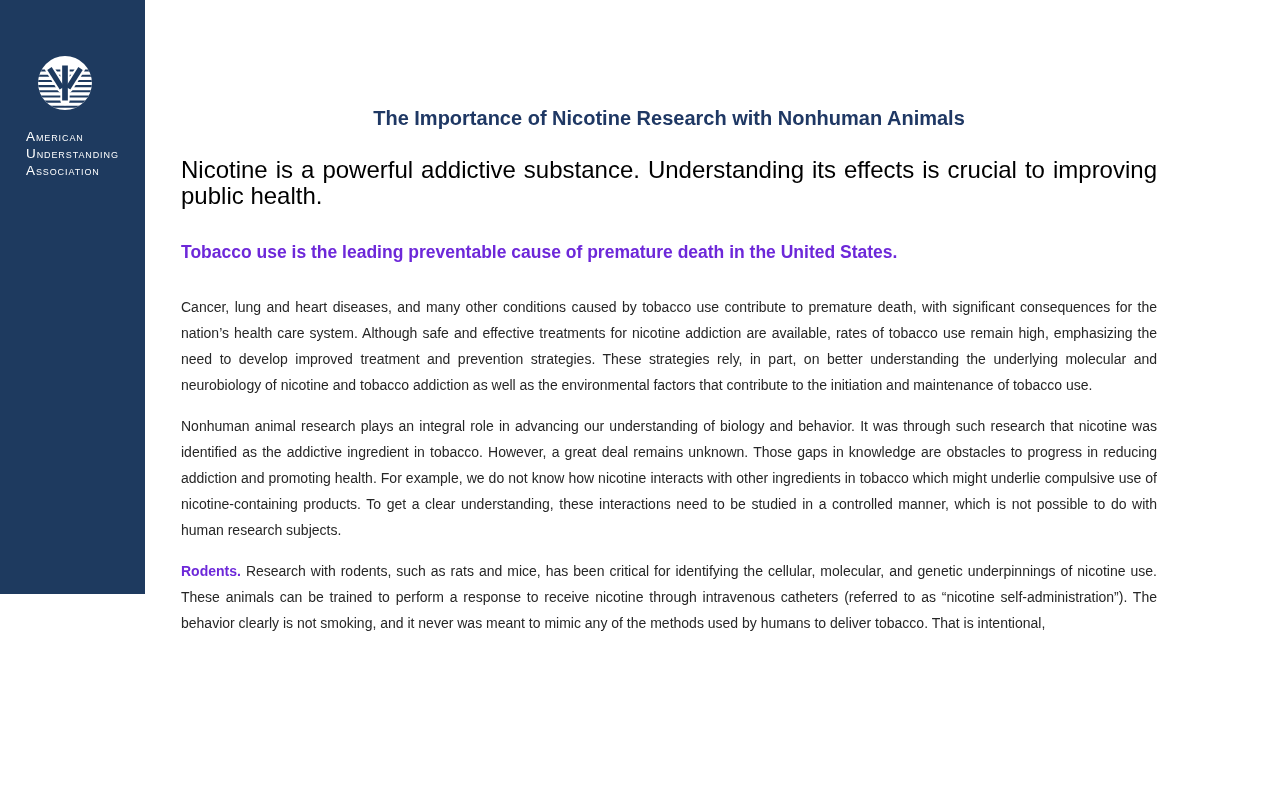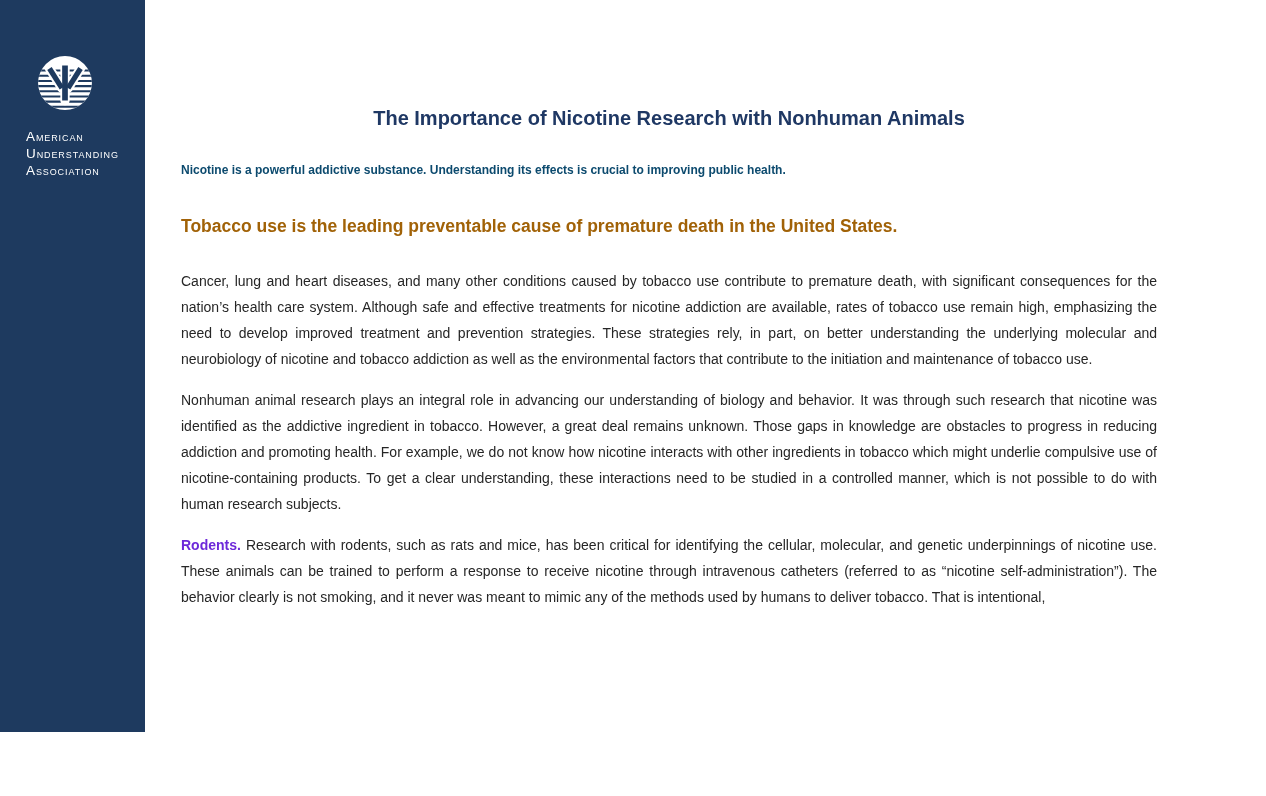--- a/index.html
+++ b/index.html
@@ -5,21 +5,21 @@
   html, body { margin: 0; padding: 0; }
   body {
     width: 1266px; height: 796px;
     position: relative;
     background: #ffffff;
     overflow: hidden;
     font-family: "Liberation Sans", sans-serif;
   }
   .sidebar {
     position: absolute; left: 0; top: 0;
-    width: 145px; height: 732px;
+    width: 145px; height: 594px;
     background: #1e3a5f;
   }
   .logo-box { position: absolute; left: 36px; top: 54px; width: 58px; height: 58px; }
   .org-name {
     position: absolute; left: 26px; top: 128px;
     color: #ffffff;
     font-variant: small-caps;
     font-size: 13.5px; line-height: 17px;
     letter-spacing: 0.9px;
     font-weight: 400;
@@ -29,28 +29,28 @@
     width: 976px;
   }
   .doc-title {
     margin: 103px 0 24px 0;
     text-align: center;
     font-size: 20px; line-height: 30px;
     font-weight: bold;
     color: #1f3864;
   }
   .intro-statement {
-    color: #0c4a6e;
-    font-weight: bold;
-    font-size: 12px; line-height: 26px;
+    color: #000000;
+    font-weight: normal;
+    font-size: 24px; line-height: 26px;
     text-align: justify;
     margin: 0 0 30px 0;
   }
   .section-heading {
-    color: #a16207;
+    color: #6d28d9;
     font-weight: bold;
     font-size: 17.5px; line-height: 26px;
     text-align: justify;
     margin: 0 0 29px 0;
   }
   .body-para {
     color: #262626;
     font-size: 14px; line-height: 26px;
     text-align: justify;
     margin: 0 0 16px 0;

